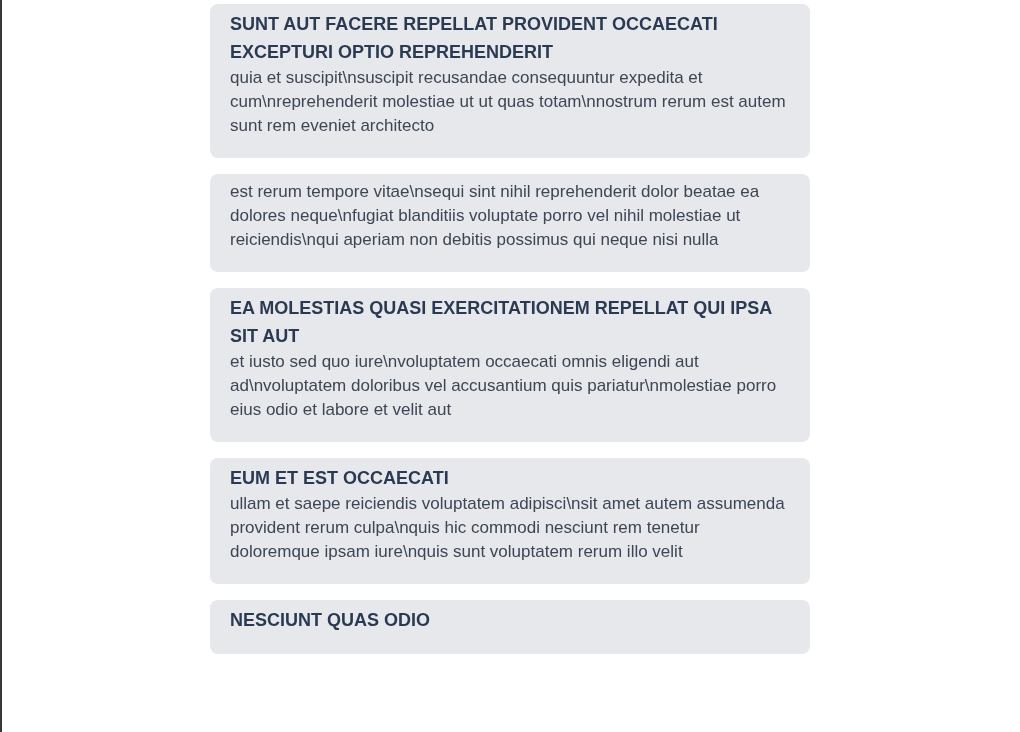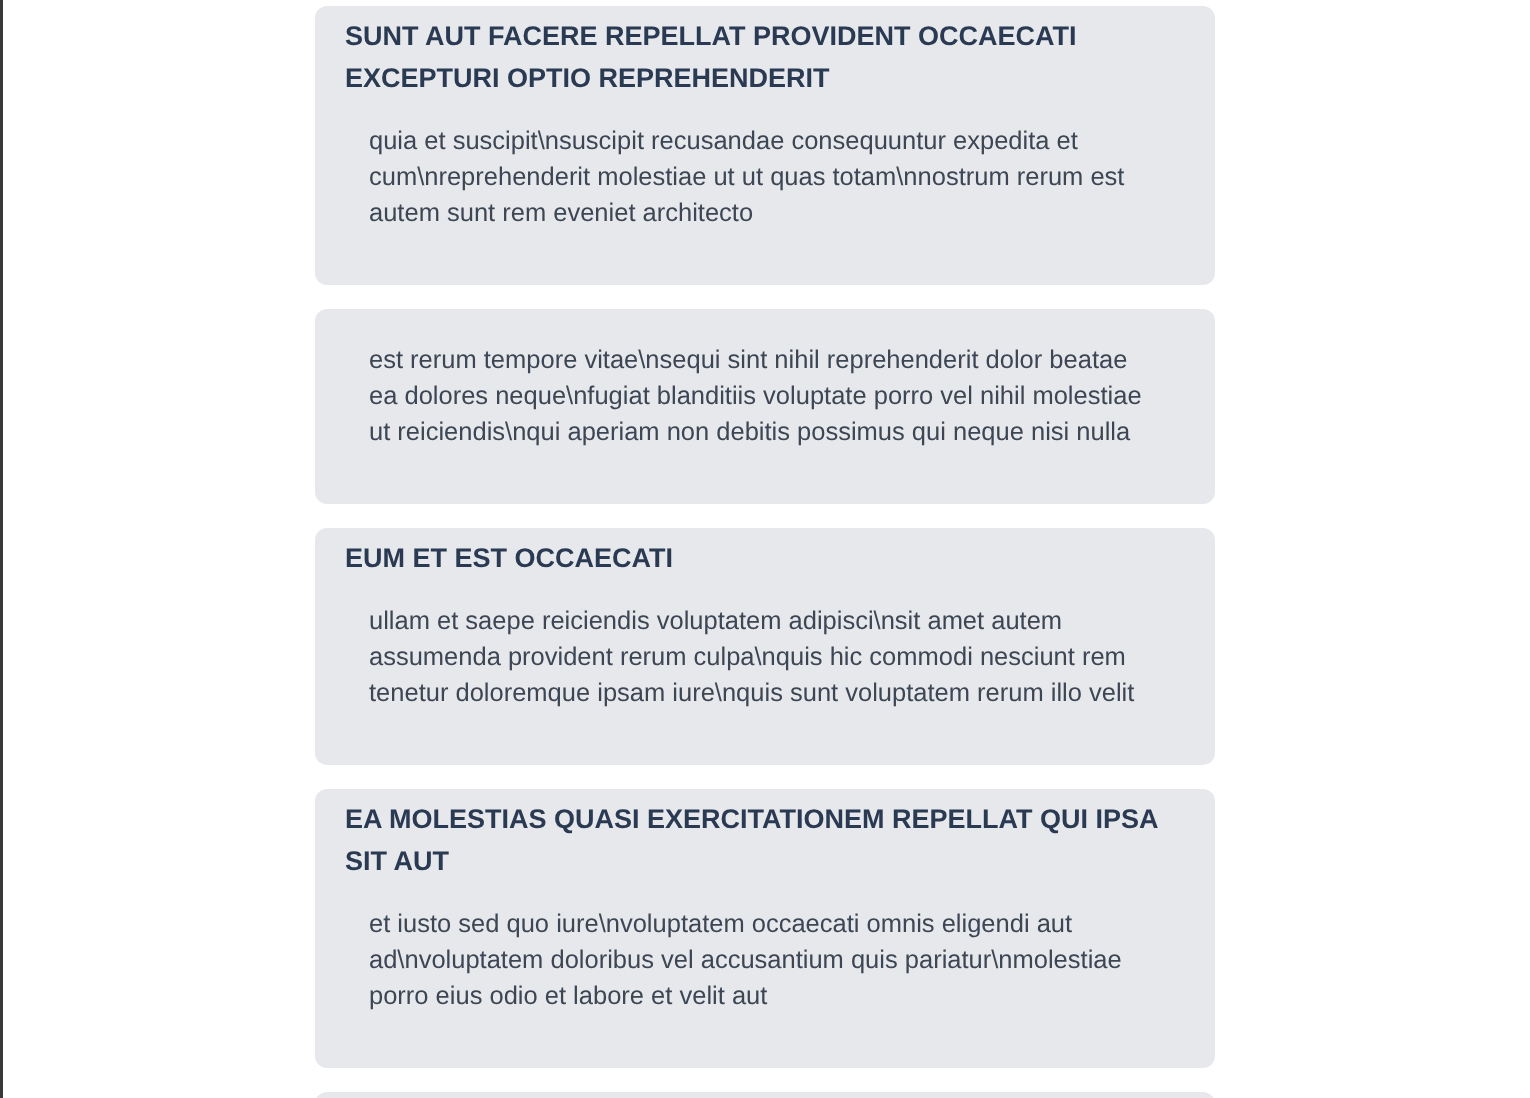--- a/index.html
+++ b/index.html
@@ -28,21 +28,21 @@
     background:var(--card-bg);
     border-radius:8px;
     padding:6px 20px 20px 20px;
   }
   .card-title{
     margin:0;
     font-size:18px;line-height:28px;font-weight:700;
     color:var(--title-color);
   }
   .card-body{
-    margin:16px;
+    margin:0;
     font-size:17px;line-height:24px;font-weight:400;
     color:var(--body-color);
   }
 </style>
 </head>
 <body>
 
 <div class="left-border"></div>
 
 <main class="posts">
@@ -50,26 +50,26 @@
   <article class="card">
     <h2 class="card-title">SUNT AUT FACERE REPELLAT PROVIDENT OCCAECATI EXCEPTURI OPTIO REPREHENDERIT</h2>
     <p class="card-body">quia et suscipit\nsuscipit recusandae consequuntur expedita et cum\nreprehenderit molestiae ut ut quas totam\nnostrum rerum est autem sunt rem eveniet architecto</p>
   </article>
 
   <article class="card">
     <p class="card-body">est rerum tempore vitae\nsequi sint nihil reprehenderit dolor beatae ea dolores neque\nfugiat blanditiis voluptate porro vel nihil molestiae ut reiciendis\nqui aperiam non debitis possimus qui neque nisi nulla</p>
   </article>
 
   <article class="card">
-    <h2 class="card-title">EUM ET EST OCCAECATI</h2>
-    <p class="card-body">ullam et saepe reiciendis voluptatem adipisci\nsit amet autem assumenda provident rerum culpa\nquis hic commodi nesciunt rem tenetur doloremque ipsam iure\nquis sunt voluptatem rerum illo velit</p>
+    <h2 class="card-title">EA MOLESTIAS QUASI EXERCITATIONEM REPELLAT QUI IPSA SIT AUT</h2>
+    <p class="card-body">et iusto sed quo iure\nvoluptatem occaecati omnis eligendi aut ad\nvoluptatem doloribus vel accusantium quis pariatur\nmolestiae porro eius odio et labore et velit aut</p>
   </article>
 
   <article class="card">
-    <h2 class="card-title">EA MOLESTIAS QUASI EXERCITATIONEM REPELLAT QUI IPSA SIT AUT</h2>
-    <p class="card-body">et iusto sed quo iure\nvoluptatem occaecati omnis eligendi aut ad\nvoluptatem doloribus vel accusantium quis pariatur\nmolestiae porro eius odio et labore et velit aut</p>
+    <h2 class="card-title">EUM ET EST OCCAECATI</h2>
+    <p class="card-body">ullam et saepe reiciendis voluptatem adipisci\nsit amet autem assumenda provident rerum culpa\nquis hic commodi nesciunt rem tenetur doloremque ipsam iure\nquis sunt voluptatem rerum illo velit</p>
   </article>
 
   <article class="card">
     <h2 class="card-title">NESCIUNT QUAS ODIO</h2>
   </article>
 
 </main>
 
 </body></html>

